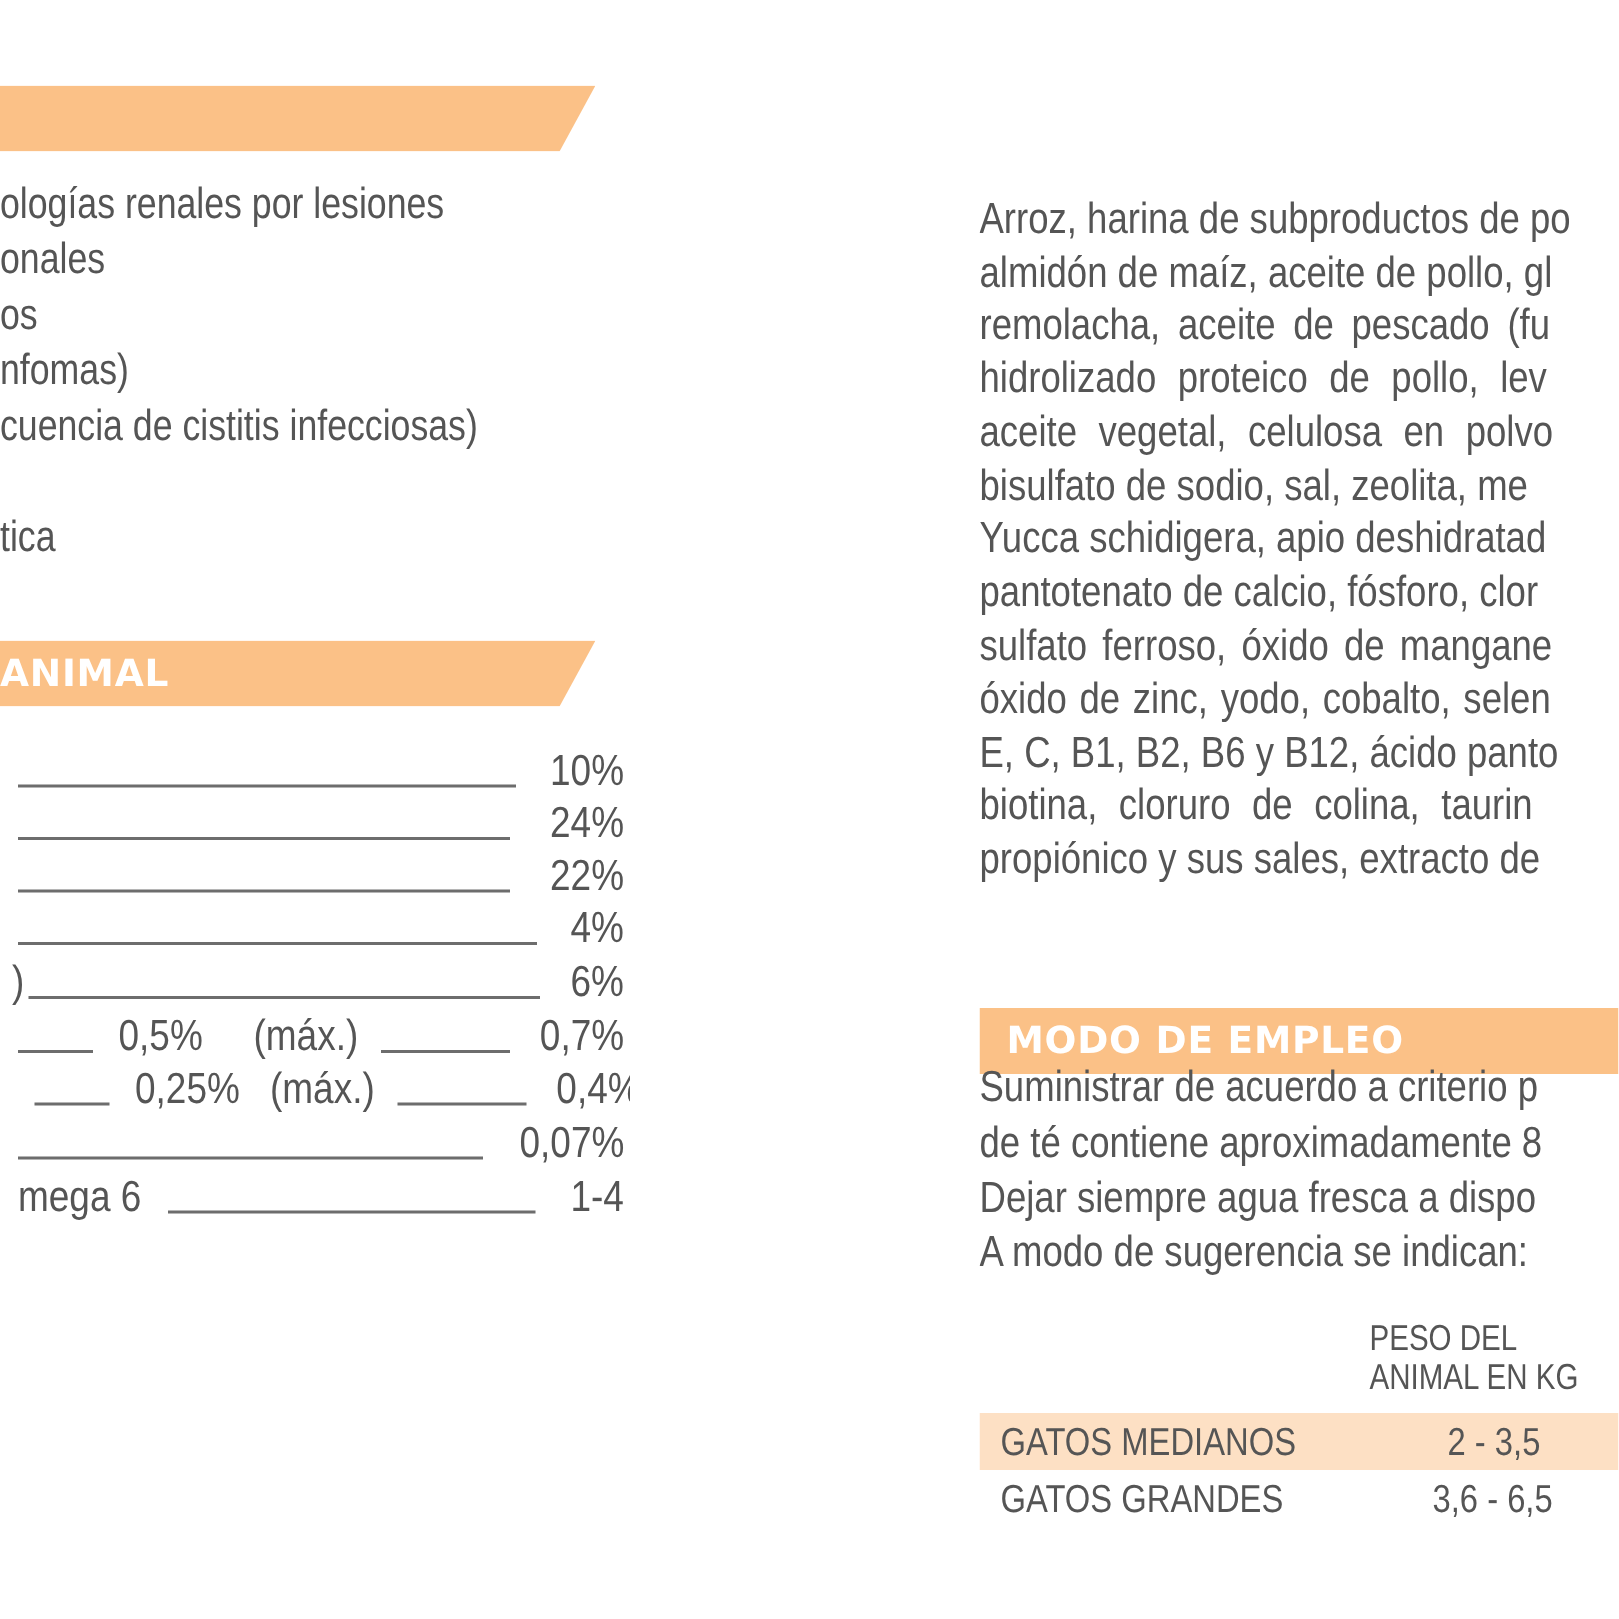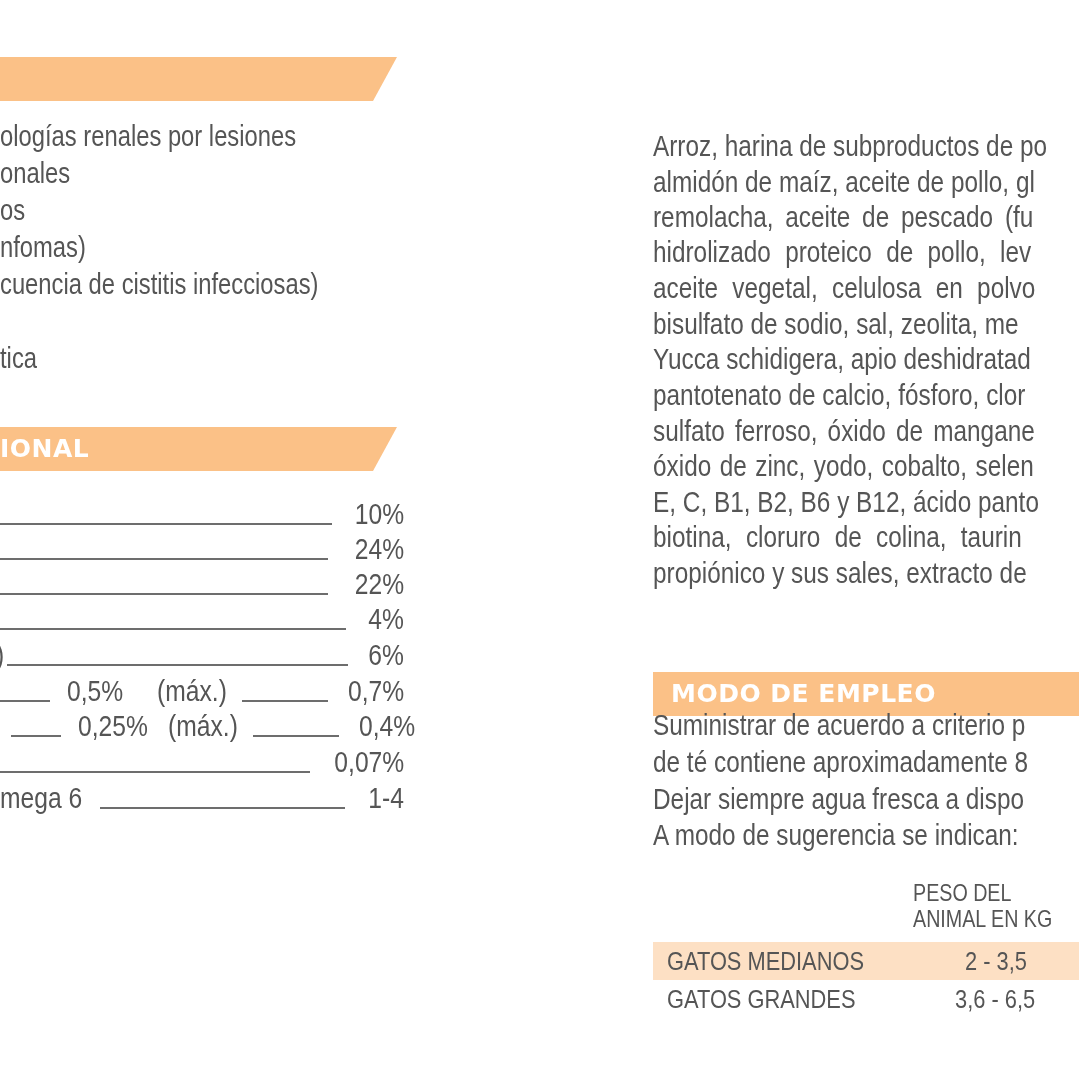--- a/index.html
+++ b/index.html
@@ -13,21 +13,21 @@
       font-size: 25px; letter-spacing: 0.5px; line-height: 44px;
       white-space: nowrap; overflow: hidden;
     }
     .banner.slant { clip-path: polygon(0 0, 100% 0, calc(100% - 24px) 100%, 0 100%); }
     .text-line {
       position: absolute; font-size: 29px; line-height: 37px; white-space: nowrap;
       transform: scaleX(0.82); transform-origin: left center; color: #555;
     }
     
     #left-col { position: absolute; left: 0; top: 0; width: 420px; height: 1079px; overflow: hidden; }
-    .nut-row { position: absolute; left: 0; width: 404px; height: 36px; }
+    .nut-row { position: absolute; left: 12px; width: 404px; height: 36px; }
     .nut-row .label, .nut-row .mid, .nut-row .val {
       position: absolute; top: 0; font-size: 29px; line-height: 36px; white-space: nowrap; color: #555;
     }
     .nut-row .val { right: 0; transform: scaleX(0.85); transform-origin: right center; }
     .nut-row .label { left: 0; transform: scaleX(0.85); transform-origin: left center; }
     .nut-row .mid { transform: scaleX(0.85); transform-origin: left center; }
     .rule { position: absolute; height: 2px; background: #6d6d6d; top: 27px; }
 
     
     #right-col { position: absolute; left: 653px; top: 0; width: 426px; height: 1079px; overflow: hidden; }
@@ -58,21 +58,21 @@
     <div class="text-line" style="left:0; top:118px;">ologías renales por lesiones</div>
     <div class="text-line" style="left:0; top:155px;">onales</div>
     <div class="text-line" style="left:0; top:192px;">os</div>
     <div class="text-line" style="left:0; top:229px;">nfomas)</div>
     <div class="text-line" style="left:0; top:266px;">cuencia de cistitis infecciosas)</div>
     <div class="text-line" style="left:0; top:303px;"></div>
     <div class="text-line" style="left:0; top:340px;">tica</div>
   </div>
 
   <div class="banner slant" style="left:0; top:427px; width:397px;">
-    <span style="margin-left:0;">IONAL</span>
+    <span style="margin-left:0;">ANIMAL</span>
   </div>
 
   <div>
     <div class="nut-row" style="top:496px;">
       <span class="label"></span>
       <div class="rule" style="left:0; width:332px;"></div>
       <span class="val">10%</span>
     </div>
     <div class="nut-row" style="top:531px;">
       <span class="label"></span>

